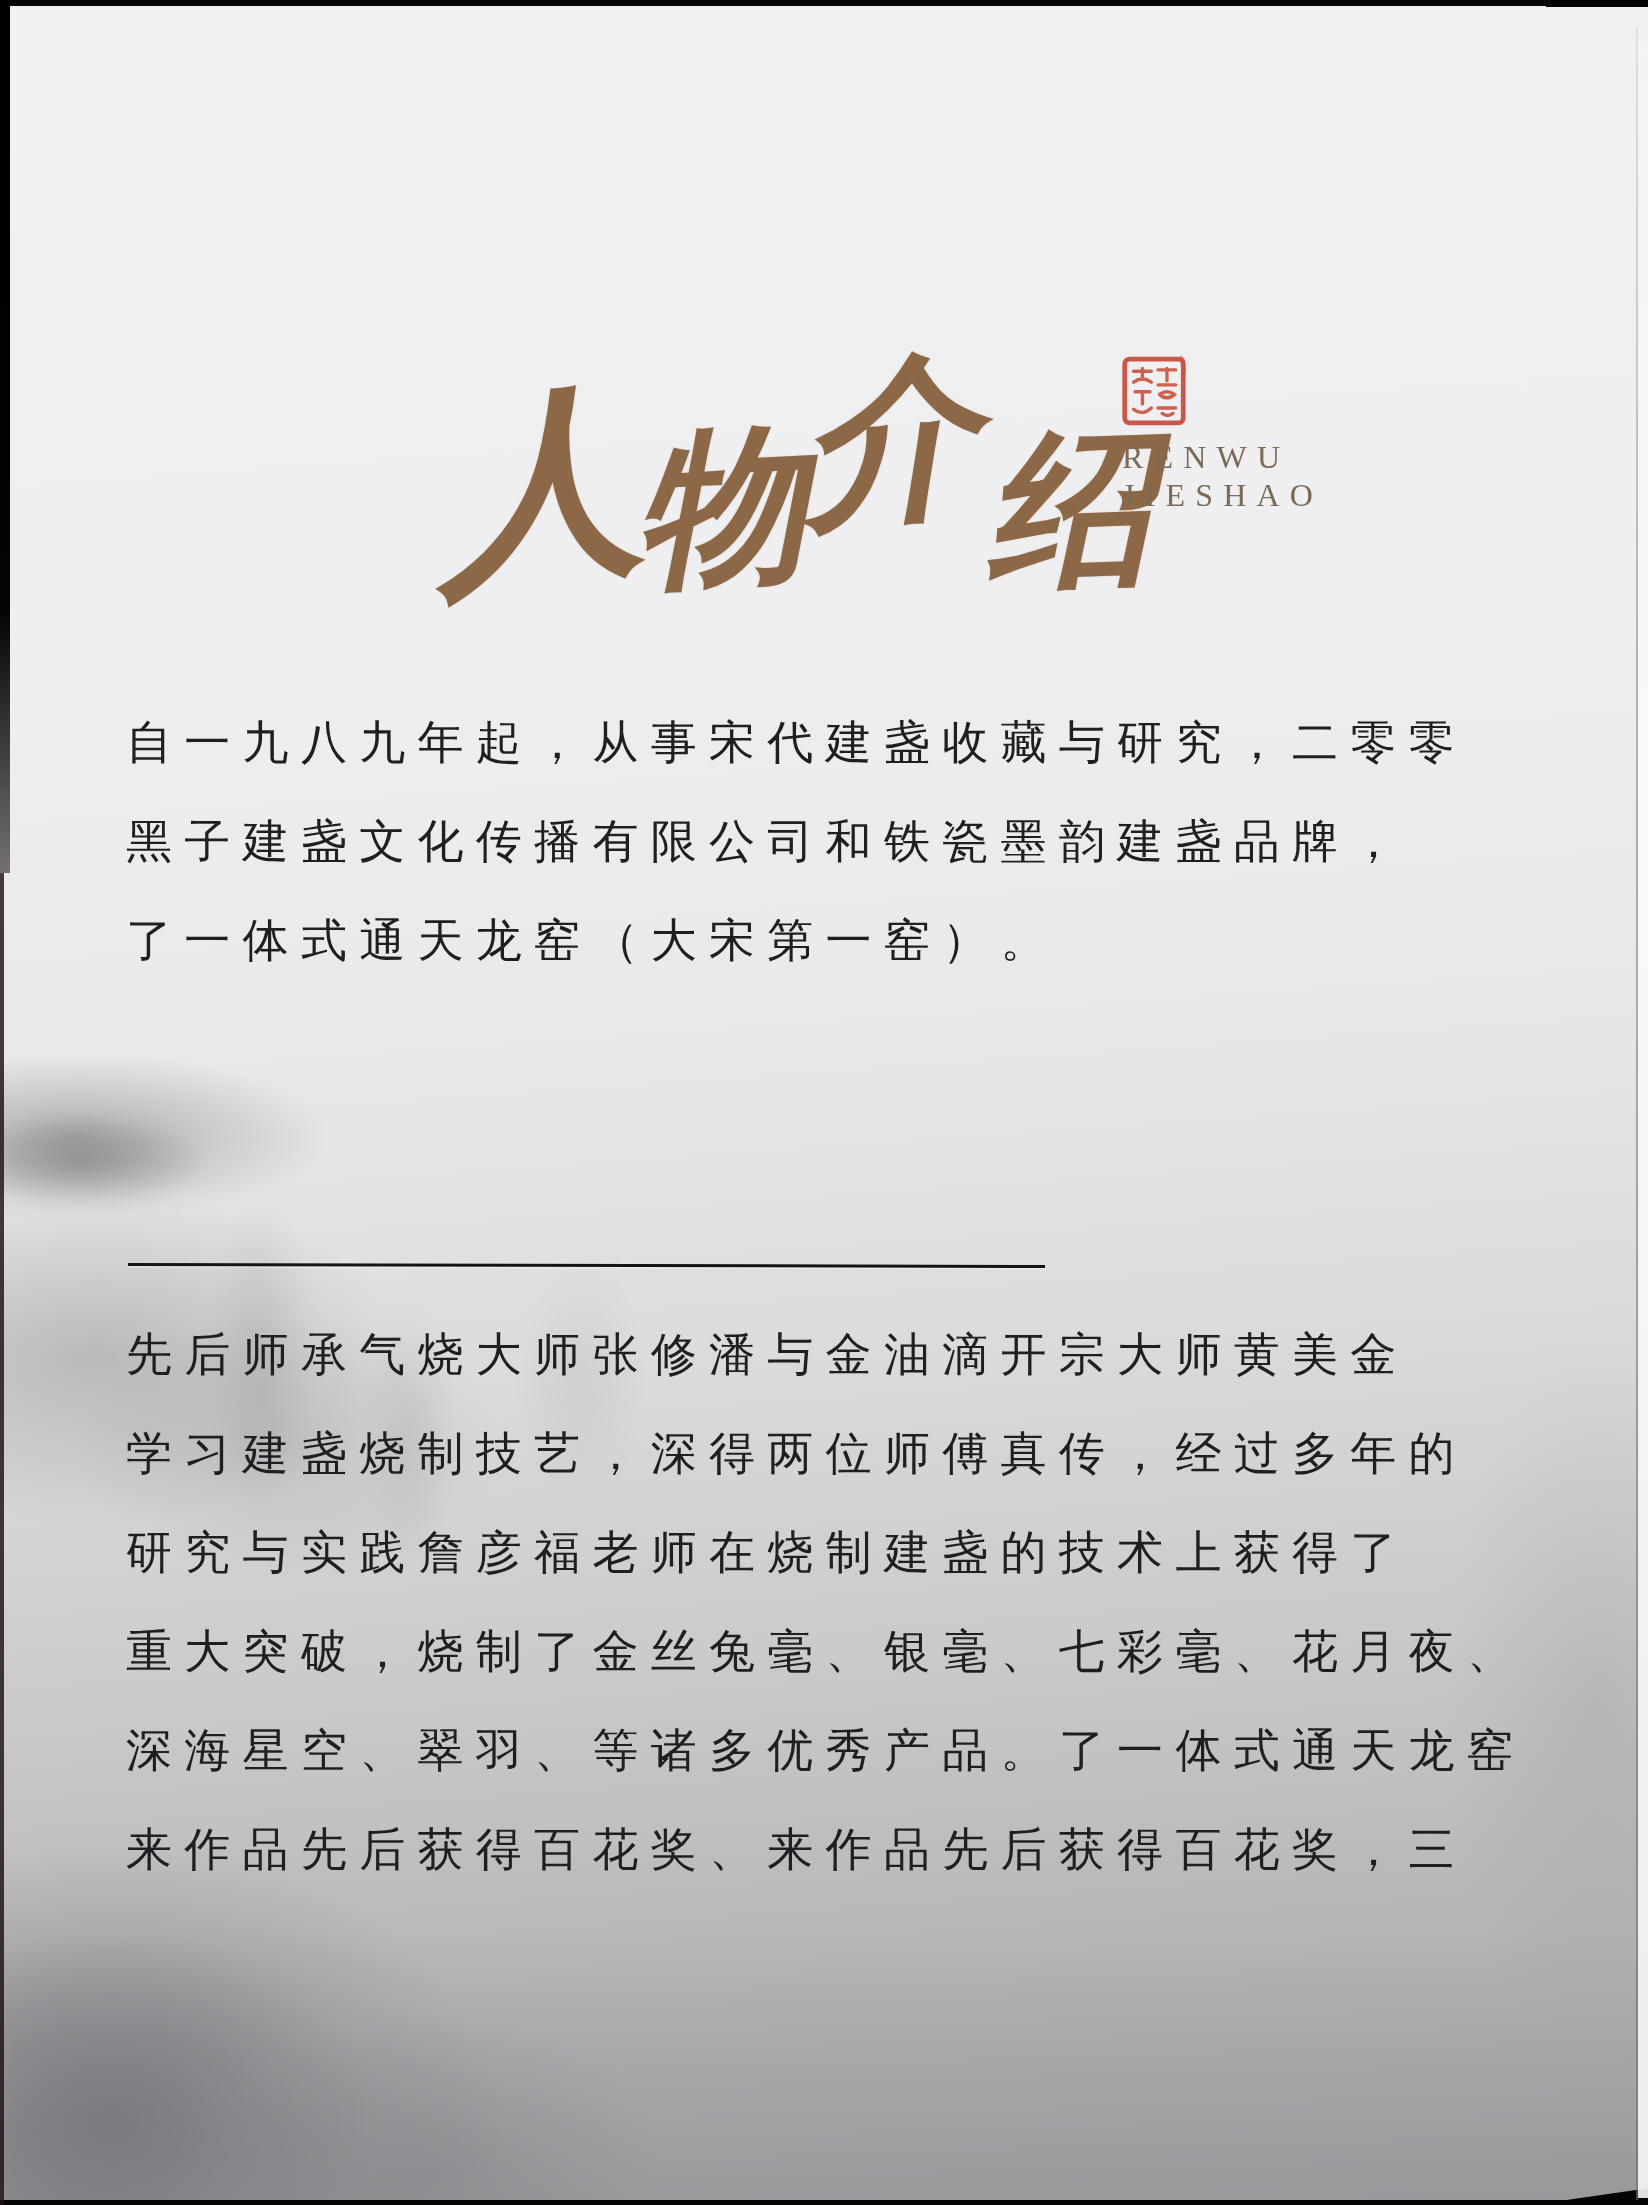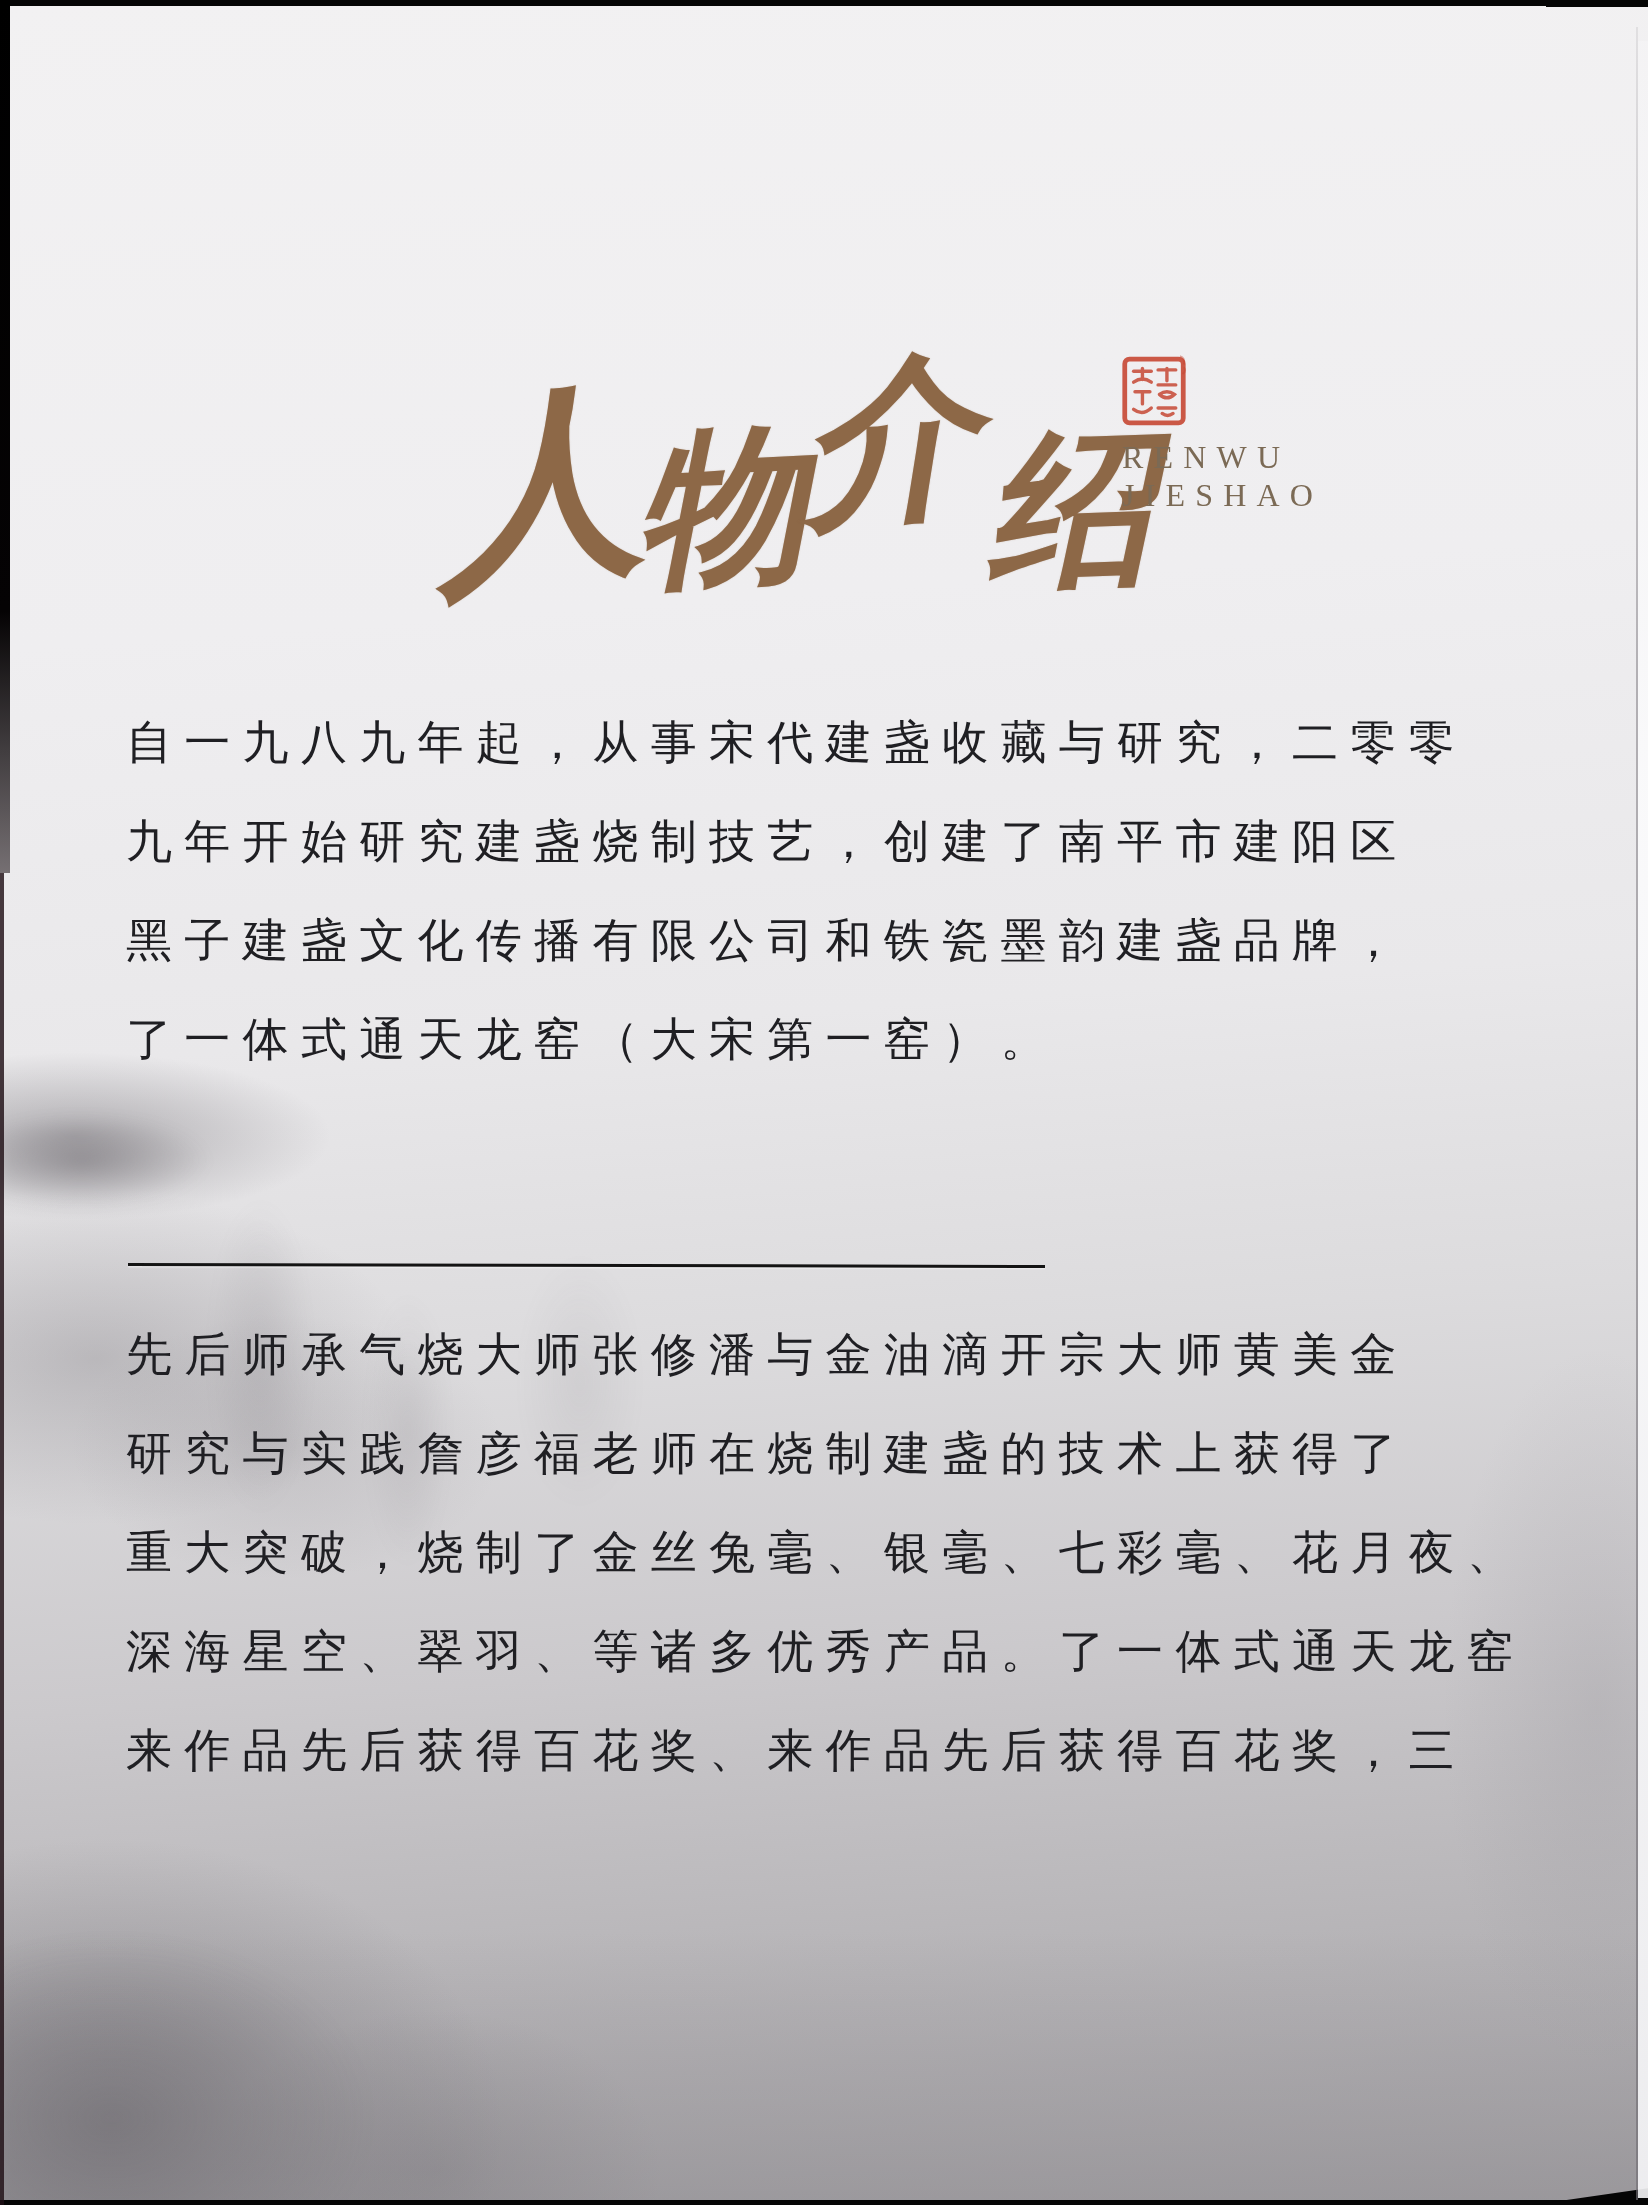--- a/index.html
+++ b/index.html
@@ -100,29 +100,29 @@
     </svg>
   </div>
 
   <div class="romanized">
     <div>RENWU</div>
     <div>JIESHAO</div>
   </div>
 
   <div class="para para1">
     <div>自一九八九年起，从事宋代建盏收藏与研究，二零零</div>
-    <div>九年开始研究建盏烧制技艺，创建了南平市建阳区</div>
     <div>黑子建盏文化传播有限公司和铁瓷墨韵建盏品牌，</div>
     <div>了一体式通天龙窑（大宋第一窑）。</div>
   </div>
 
   <div class="divider"></div>
 
   <div class="para para2">
     <div>先后师承气烧大师张修潘与金油滴开宗大师黄美金</div>
+    <div>学习建盏烧制技艺，深得两位师傅真传，经过多年的</div>
     <div>研究与实践詹彦福老师在烧制建盏的技术上获得了</div>
     <div>重大突破，烧制了金丝兔毫、银毫、七彩毫、花月夜、</div>
     <div>深海星空、翠羽、等诸多优秀产品。了一体式通天龙窑</div>
     <div>来作品先后获得百花奖、来作品先后获得百花奖，三</div>
   </div>
 
   <div class="edge-top"></div>
   <div class="edge-bottom"></div>
   <div class="edge-left-top"></div>
   <div class="edge-left-bottom"></div>

